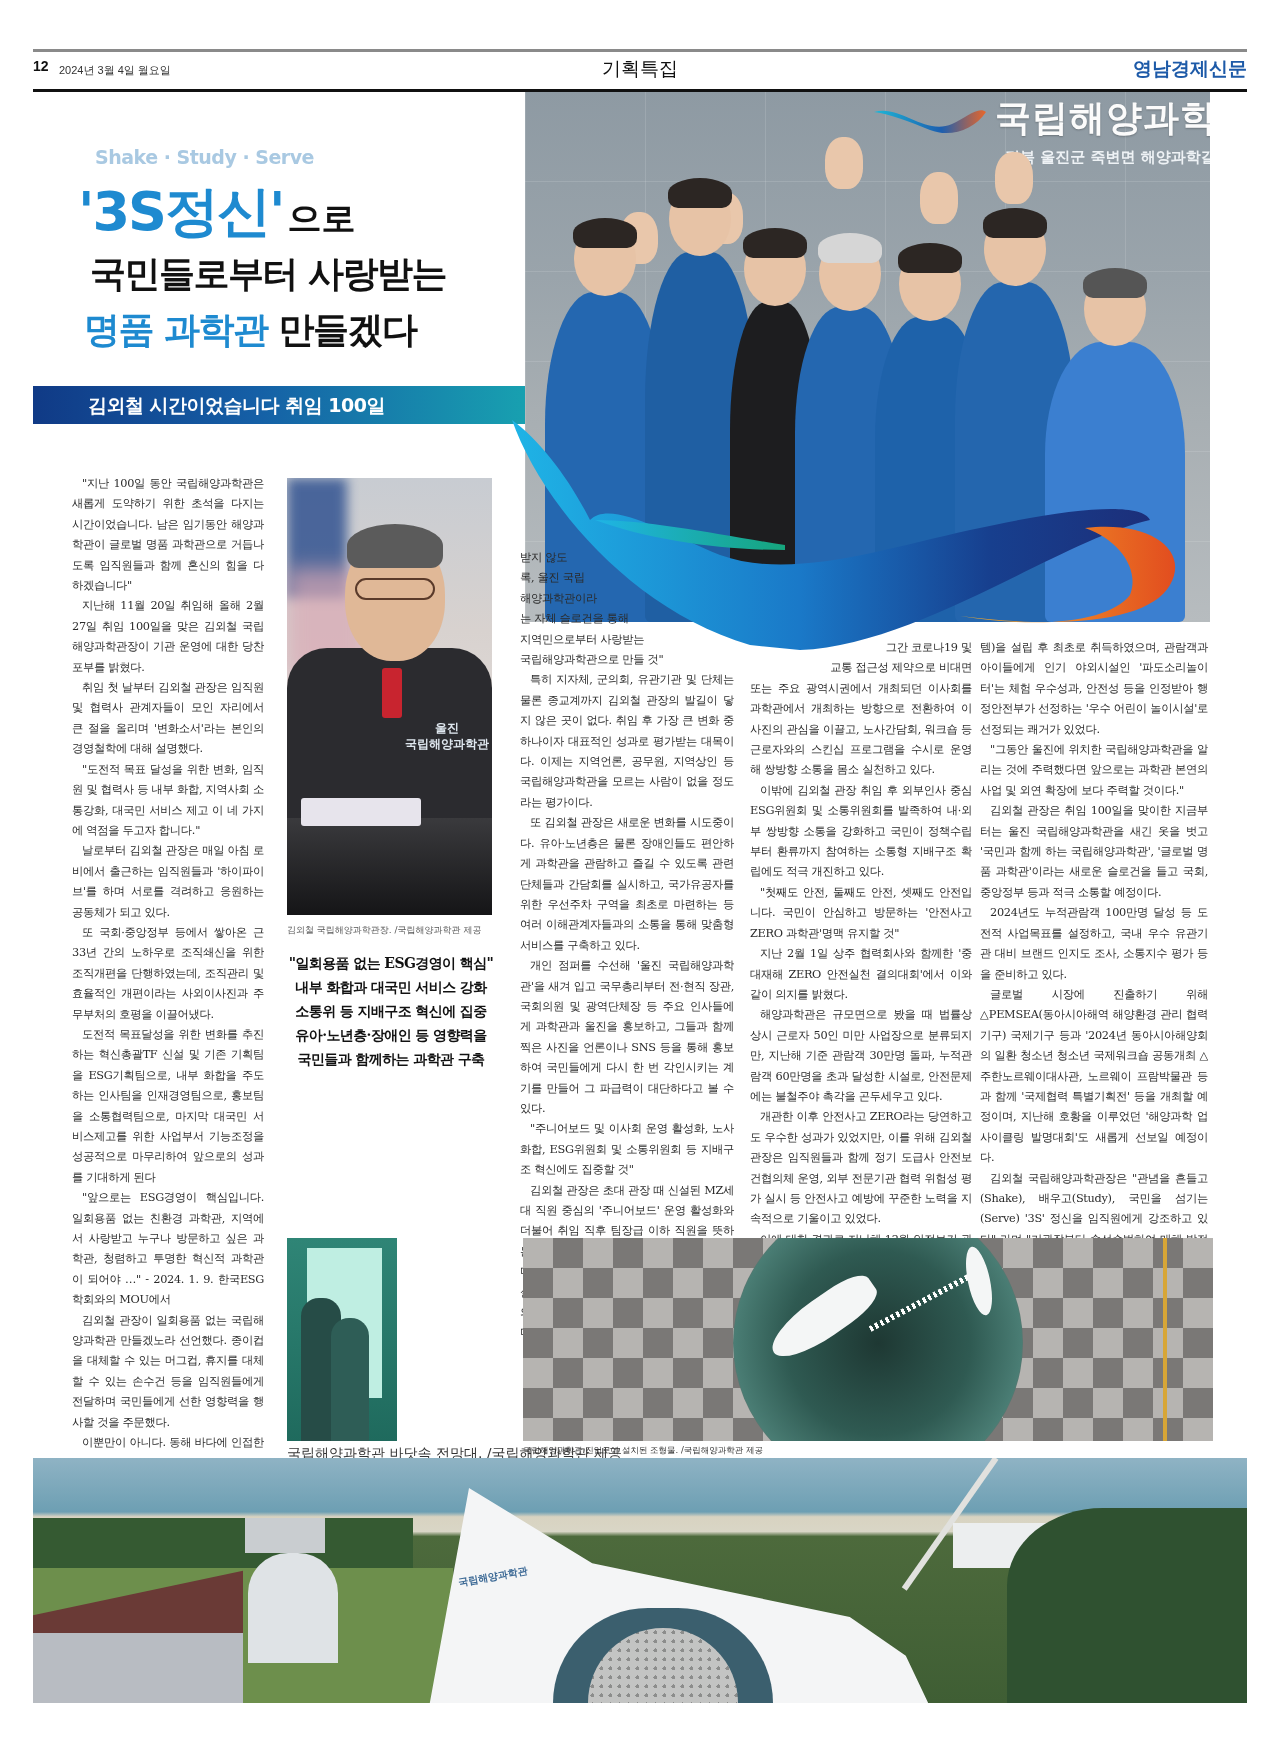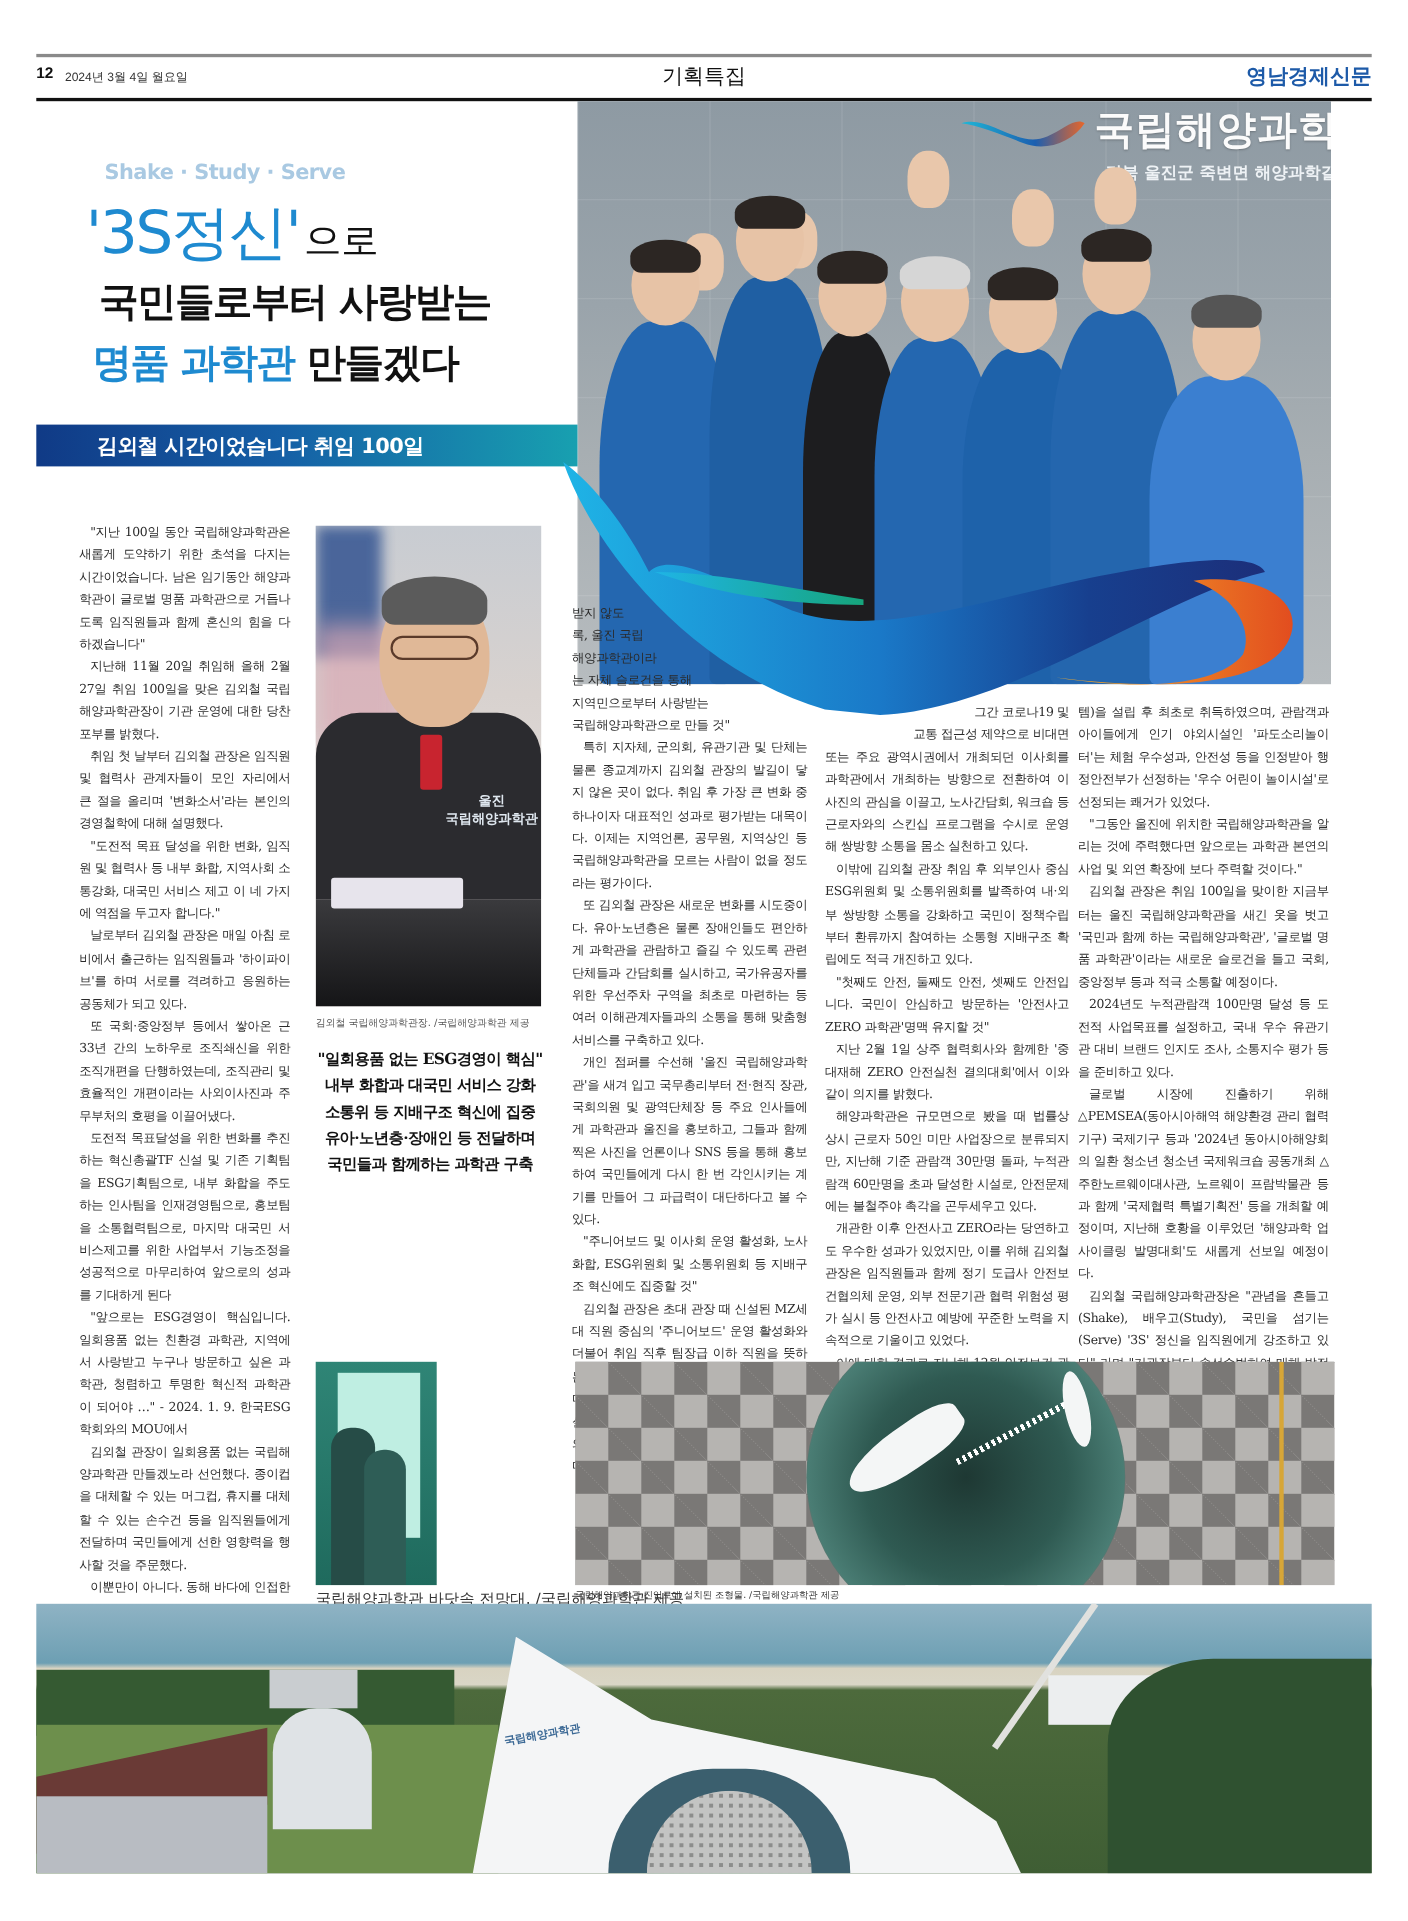--- a/index.html
+++ b/index.html
@@ -27,21 +27,21 @@
   .hero-sign-logo { position: absolute; left: 345px; top: 8px; width: 120px; height: 40px; }
   .hero-sign-text { position: absolute; left: 470px; top: 2px; font-family: "DejaVu Sans", sans-serif; font-weight: bold; font-size: 36px; color: #fbfbfb; letter-spacing: 1px; white-space: nowrap; text-shadow: 0 1px 2px rgba(0,0,0,0.25); }
   .hero-sign-addr { position: absolute; left: 480px; top: 56px; font-family: "DejaVu Sans", sans-serif; font-weight: bold; font-size: 15px; color: #eef2f5; white-space: nowrap; }
   .person { position: absolute; border-radius: 40% 40% 6px 6px; background: #2467b0; }
   .person .head { position: absolute; left: 50%; transform: translateX(-50%); top: -70px; width: 62px; height: 74px; border-radius: 50%; background: #e7c3a6; }
   .person .hair { position: absolute; left: 50%; transform: translateX(-50%); top: -74px; width: 64px; height: 30px; border-radius: 50% 50% 10px 10px; background: #2c2623; }
   .hand { position: absolute; width: 38px; height: 52px; border-radius: 45% 45% 40% 40%; background: #e9c7ab; }
 
   
   .kicker { position: absolute; left: 95px; top: 146px; font-family: "DejaVu Sans", sans-serif; font-weight: bold; font-size: 19px; color: #a9c9e2; letter-spacing: -0.5px; }
-  .hl1 { position: absolute; left: 78px; top: 176px; font-family: "DejaVu Sans", sans-serif; font-weight: normal; white-space: nowrap; }
+  .hl1 { position: absolute; left: 78px; top: 176px; font-family: "DejaVu Sans", sans-serif; font-weight: bold; white-space: nowrap; }
   .hl1 .big { font-size: 54px; color: #1e8ad0; letter-spacing: -2px; }
   .hl1 .small { font-size: 34px; color: #111; margin-left: 4px; }
   .hl2 { position: absolute; left: 90px; top: 250px; font-family: "DejaVu Sans", sans-serif; font-weight: bold; font-size: 36px; color: #111; letter-spacing: -1.5px; white-space: nowrap; }
   .hl3 { position: absolute; left: 84px; top: 306px; font-family: "DejaVu Sans", sans-serif; font-weight: bold; font-size: 36px; letter-spacing: -1.5px; white-space: nowrap; }
   .hl3 .blue { color: #1e8ad0; }
   .hl3 .black { color: #111; }
   .sub-band { position: absolute; left: 33px; top: 386px; width: 492px; height: 38px;
     background: linear-gradient(90deg,#103a86 0%,#155fa6 45%,#18a0b0 100%); }
   .sub-band span { position: absolute; left: 55px; top: 7px; font-family: "DejaVu Sans", sans-serif; font-weight: bold; font-size: 19px; color: #ffffff; letter-spacing: -0.5px; white-space: nowrap; }
 
@@ -248,21 +248,21 @@
     </div>
     <div class="desk"></div>
     <div class="notebook"></div>
   </div>
   <div class="portrait-cap">김외철 국립해양과학관장. /국립해양과학관 제공</div>
 
   <div class="pullquote">
     <div>"일회용품 없는 ESG경영이 핵심"</div>
     <div>내부 화합과 대국민 서비스 강화</div>
     <div>소통위 등 지배구조 혁신에 집중</div>
-    <div>유아·노년층·장애인 등 전달하며</div>
+    <div>유아·노년층·장애인 등 영향력을</div>
     <div>국민들과 함께하는 과학관 구축</div>
   </div>
 
   <div class="col col2">
     <span class="narrow">받지 않도</span>
     <span class="narrow">록, 울진 국립</span>
     <span class="narrow">해양과학관이라</span>
     <span class="narrow">는 자체 슬로건을 통해</span>
     <span class="narrow">지역민으로부터 사랑받는</span>
     <span class="narrow">국립해양과학관으로 만들 것"</span>

